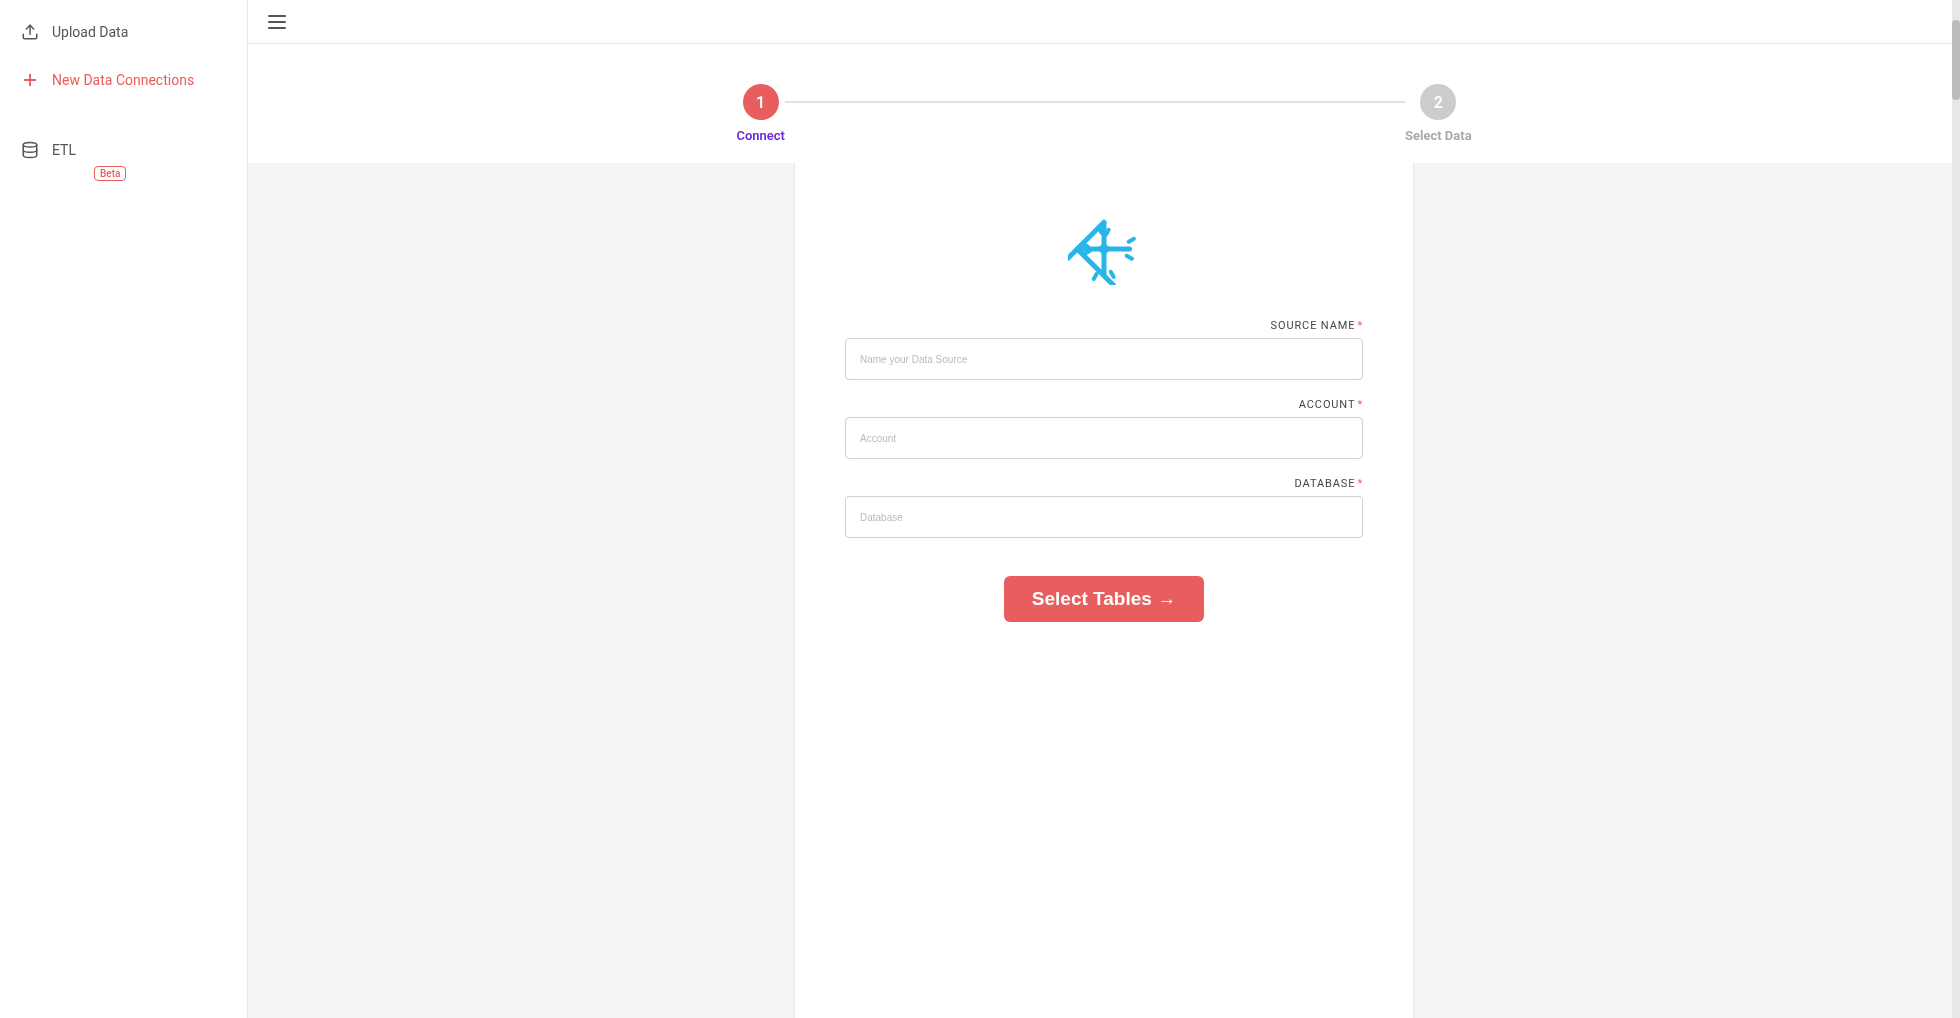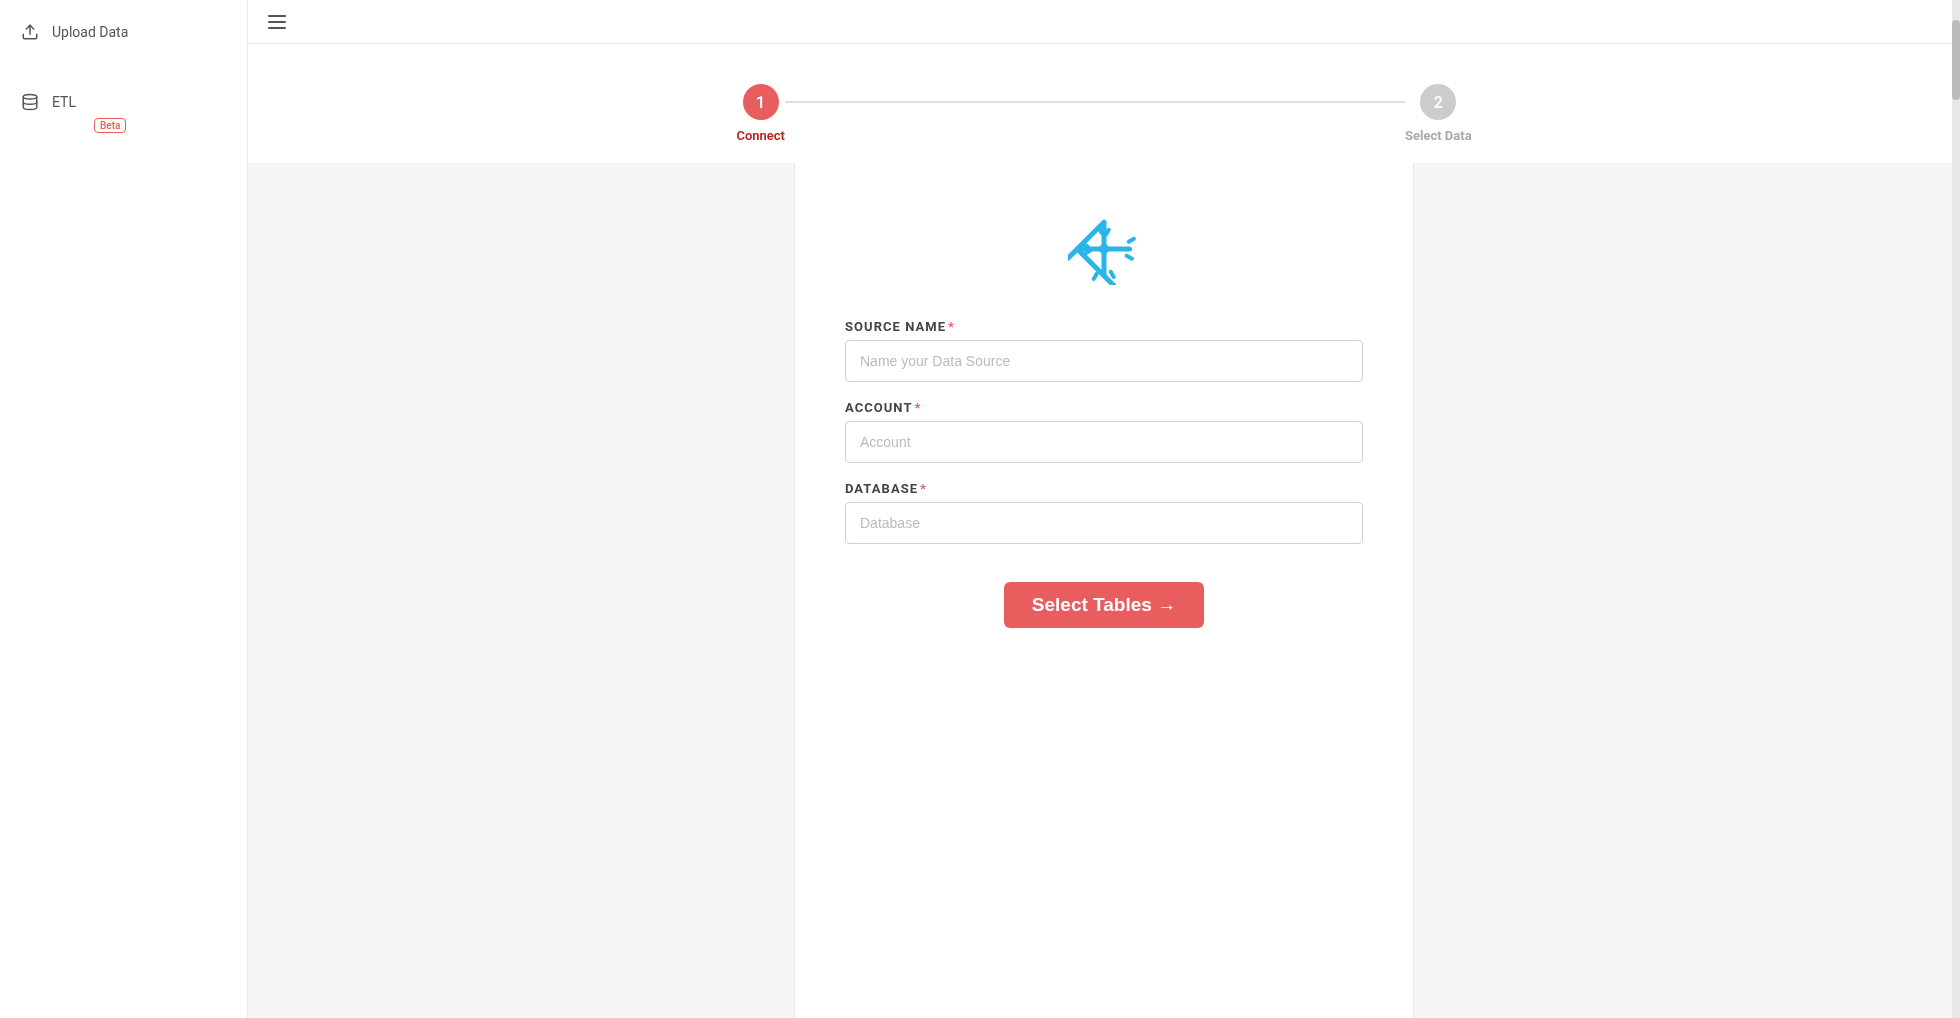--- a/index.html
+++ b/index.html
@@ -119,21 +119,21 @@
       background: #e85d5d;
       color: #fff;
     }
     .step-circle.inactive {
       background: #cccccc;
       color: #fff;
     }
     .step-label {
       font-size: 13px;
       font-weight: 600;
-      color: #b91c1c;
+      color: #6d28d9;
     }
     .step-label.inactive {
       color: #aaa;
       font-weight: 700;
     }
     .step-line {
       width: 620px;
       height: 2px;
       background: #e0e0e0;
       margin-bottom: 24px;
@@ -164,38 +164,39 @@
       margin-bottom: 30px;
       margin-top: 10px;
     }
 
     
     .field-group {
       width: 100%;
       margin-bottom: 18px;
     }
     .field-label {
-      font-size: 13px;
-      font-weight: 700;
+      font-size: 11px;
+      font-weight: 400;
       letter-spacing: 0.08em;
       color: #444;
       margin-bottom: 6px;
       text-transform: uppercase;
+      text-align: right;
     }
     .required-star {
       color: #e85d5d;
       margin-left: 2px;
     }
     .field-input {
       width: 100%;
       height: 42px;
       border: 1px solid #d0d0d0;
       border-radius: 4px;
       padding: 0 14px;
-      font-size: 14px;
+      font-size: 10px;
       color: #0f172a;
       outline: none;
       background: #fff;
     }
     .field-input::placeholder {
       color: #bbb;
     }
 
     
     .select-tables-btn {
@@ -238,20 +239,29 @@
   <div class="sidebar-item">
     <span class="sidebar-icon">
       <svg width="18" height="18" viewBox="0 0 24 24" fill="none" stroke="#555" stroke-width="2" stroke-linecap="round" stroke-linejoin="round">
         <path d="M21 15v4a2 2 0 0 1-2 2H5a2 2 0 0 1-2-2v-4"></path>
         <polyline points="17 8 12 3 7 8"></polyline>
         <line x1="12" y1="3" x2="12" y2="15"></line>
       </svg>
     </span>
     <span class="sidebar-label">Upload Data</span>
   </div>
+  <div class="sidebar-item active">
+    <span class="sidebar-icon">
+      <svg width="18" height="18" viewBox="0 0 24 24" fill="none" stroke="#e85d5d" stroke-width="2.5" stroke-linecap="round">
+        <line x1="12" y1="5" x2="12" y2="19"></line>
+        <line x1="5" y1="12" x2="19" y2="12"></line>
+      </svg>
+    </span>
+    <span class="sidebar-label" style="color:#e85d5d;">New Data Connections</span>
+  </div>
   <div class="sidebar-item">
     <span class="sidebar-icon">
       <svg width="18" height="18" viewBox="0 0 24 24" fill="none" stroke="#555" stroke-width="2" stroke-linecap="round" stroke-linejoin="round">
         <ellipse cx="12" cy="5" rx="9" ry="3"></ellipse>
         <path d="M21 12c0 1.66-4 3-9 3s-9-1.34-9-3"></path>
         <path d="M3 5v14c0 1.66 4 3 9 3s9-1.34 9-3V5"></path>
       </svg>
     </span>
     <span class="sidebar-label">ETL</span>
     <span class="etl-badge">Beta</span>

